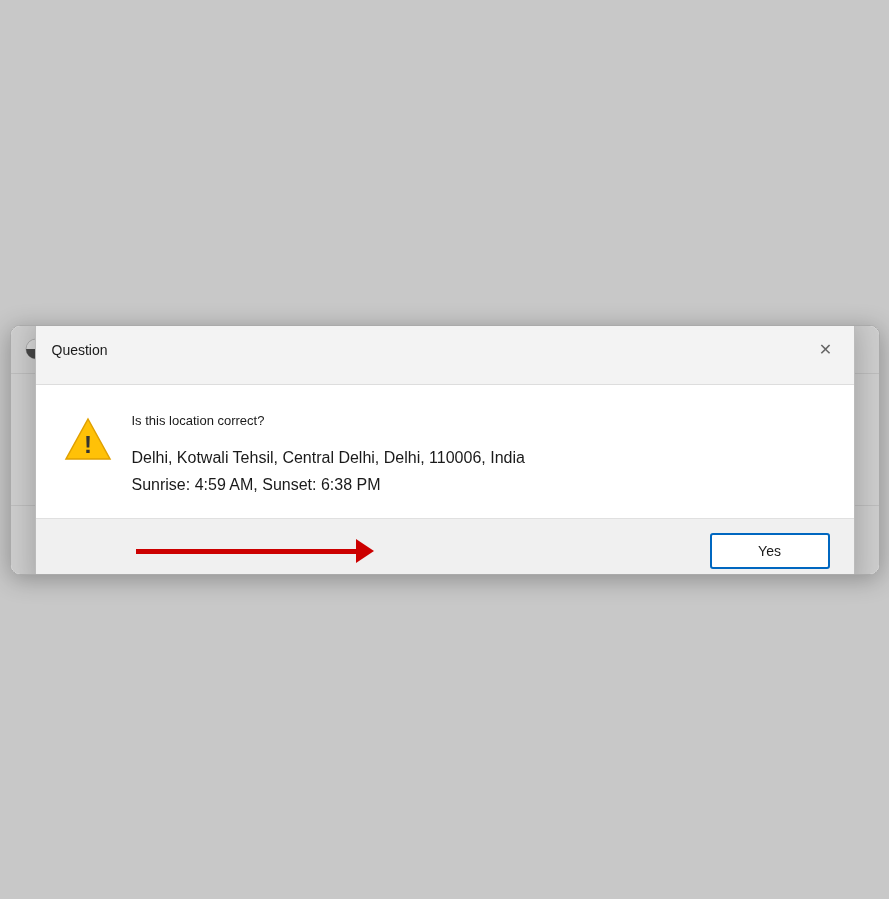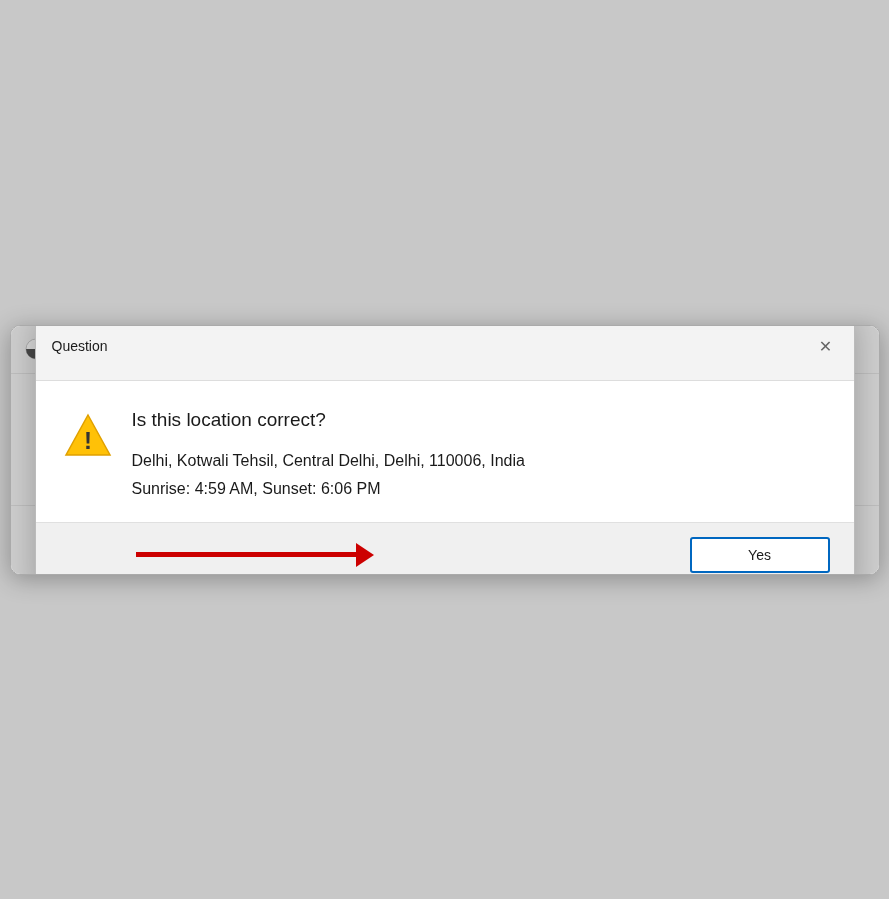--- a/index.html
+++ b/index.html
@@ -211,21 +211,21 @@
       height: 48px;
       flex-shrink: 0;
       margin-top: 2px;
     }
 
     .dialog-text-block {
       flex: 1;
     }
 
     .dialog-question {
-      font-size: 19px;
+      font-size: 13px;
       color: #1a1a1a;
       margin-bottom: 16px;
     }
 
     .dialog-location-details {
       font-size: 16px;
       color: #1a1a1a;
       line-height: 1.7;
     }
 
@@ -234,21 +234,21 @@
       padding: 14px 24px;
       display: flex;
       justify-content: flex-end;
       align-items: center;
       gap: 14px;
       border-top: 1px solid #e0e0e0;
       position: relative;
     }
 
     .dialog-btn {
-      width: 140px;
+      width: 120px;
       height: 36px;
       border: 1px solid #ccc;
       background: white;
       font-size: 14px;
       cursor: pointer;
       border-radius: 3px;
       color: #1a1a1a;
     }
 
     .dialog-btn-yes {
@@ -333,21 +333,21 @@
 
         <svg class="warning-icon" viewBox="0 0 48 48">
           <polygon points="24,4 46,44 2,44" fill="#ffc107" stroke="#e0a000" stroke-width="1.5"></polygon>
           <text x="24" y="38" text-anchor="middle" font-size="24" font-weight="bold" fill="#333">!</text>
         </svg>
 
         <div class="dialog-text-block">
           <div class="dialog-question">Is this location correct?</div>
           <div class="dialog-location-details">
             <span>Delhi, Kotwali Tehsil, Central Delhi, Delhi, 110006, India</span><br>
-            <span>Sunrise: 4:59 AM, Sunset: 6:06 PM</span>
+            <span>Sunrise: 4:59 AM, Sunset: 6:38 PM</span>
           </div>
         </div>
       </div>
 
       <div class="dialog-footer">
 
         <div class="red-arrow">
           <div class="arrow-line"></div>
           <div class="arrow-head"></div>
         </div>

